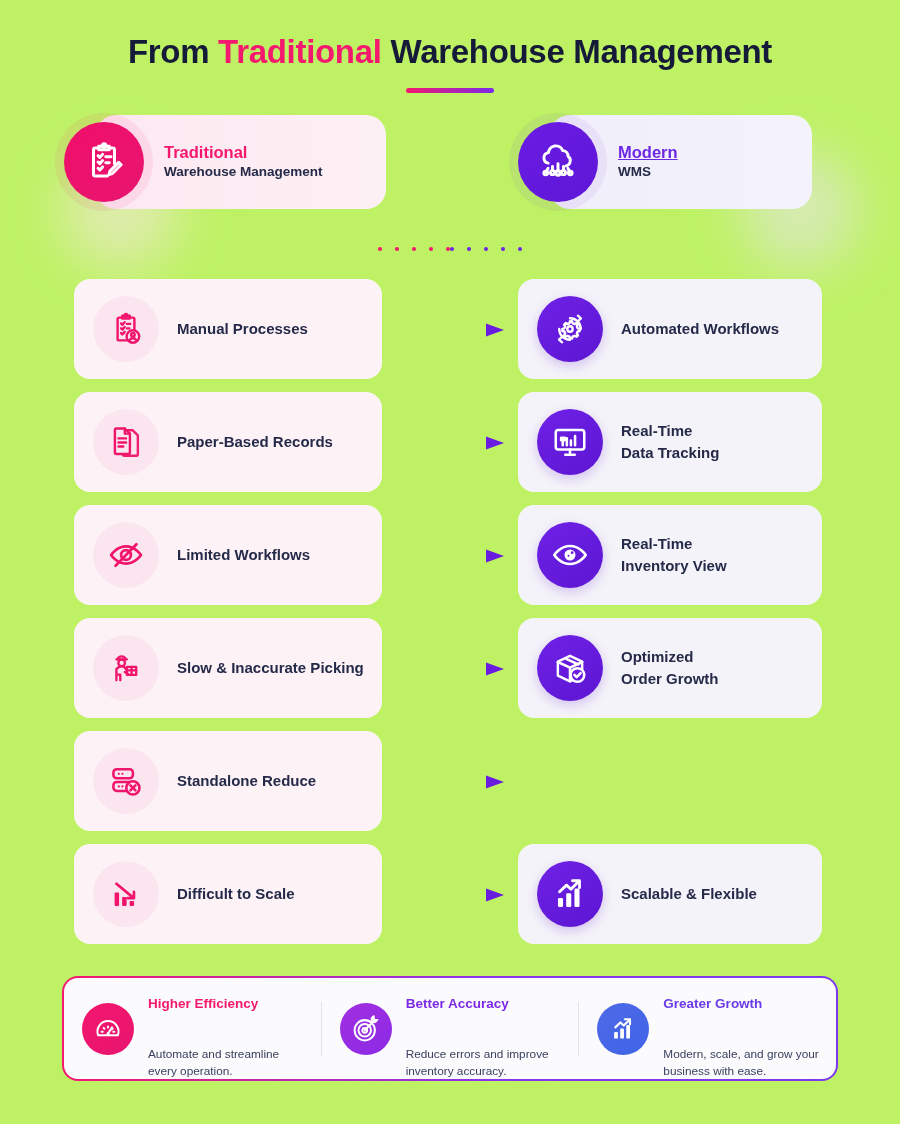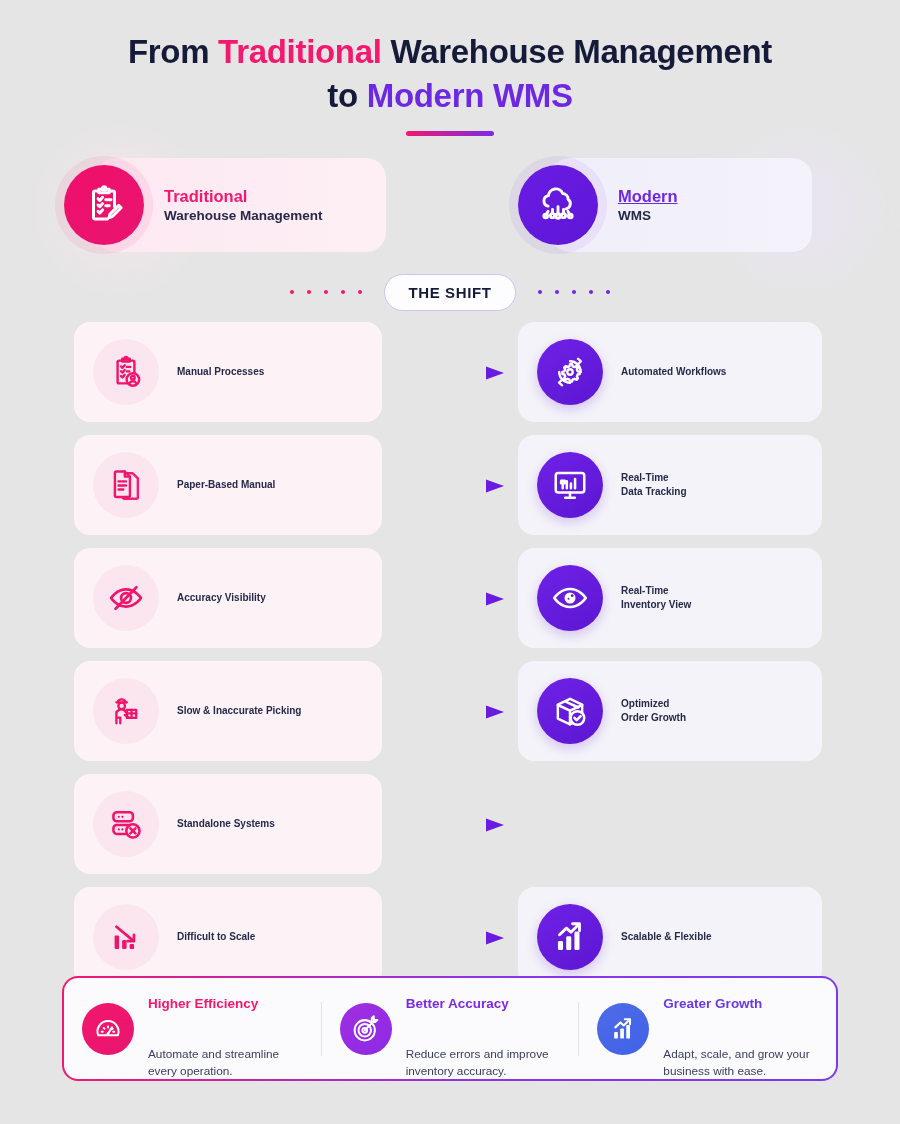--- a/index.html
+++ b/index.html
@@ -2,21 +2,21 @@
 <html><head>
 <meta charset="utf-8">
 <style>
   * { box-sizing: border-box; margin: 0; padding: 0; }
   html, body {
     width: 900px; height: 1124px;
     background: #fbfafc;
     font-family: "Liberation Sans", sans-serif;
     overflow: hidden;
   }
-  .page { position: relative; width: 900px; height: 1124px; background: #e5e5e5; }
+  .page { position: relative; width: 900px; height: 1124px; background: #bef264; }
 
   
   .blob { position: absolute; border-radius: 50%; filter: blur(26px); opacity: .5; pointer-events: none; }
   .blob.pink  { background: #fde6f0; }
   .blob.purple{ background: #ece4fb; }
 
   
   .title-wrap { position: relative; padding-top: 30px; text-align: center; }
   .title {
     font-size: 33px; font-weight: bold; color: #151a38;
@@ -69,21 +69,21 @@
     display: flex; align-items: center;
   }
   .card.left  { left: 74px;  width: 308px; background: #fdf3f7; }
   .card.right { left: 518px; width: 304px; background: #f4f3f9; }
   .ic {
     width: 66px; height: 66px; border-radius: 50%; flex: none;
     margin-left: 19px; display: flex; align-items: center; justify-content: center;
   }
   .ic.left  { background: #fbe6ef; }
   .ic.right { background: linear-gradient(145deg,#6f21e6 0%,#5c16d2 100%); box-shadow: 0 4px 12px rgba(94,23,210,.22); }
-  .lbl { margin-left: 18px; font-size: 10px; font-weight: bold; color: #252a49; line-height: 1.42; }
+  .lbl { margin-left: 18px; font-size: 15px; font-weight: bold; color: #252a49; line-height: 1.42; }
 
   .arrow { position: absolute; left: 392px; top: 43px; width: 116px; height: 16px; }
 
   
   .benefits {
     position: absolute; left: 62px; top: 976px; width: 776px; height: 105px;
     border-radius: 16px; padding: 2px;
     background: linear-gradient(90deg,#f4186e 0%,#8b34ec 55%,#7c3aed 100%);
   }
   .benefits-inner {
@@ -108,21 +108,20 @@
 </head>
 <body>
 
 <div class="page">
 
   <div class="blob pink" style="left:60px;  top:150px; width:120px; height:120px;"></div>
   <div class="blob purple" style="left:740px; top:150px; width:120px; height:120px;"></div>
 
   <div class="title-wrap">
     <div class="title"><span>From </span><span class="t-pink">Traditional</span><span> Warehouse Management</span></div>
-    <div class="title"><span>to </span><span class="t-purple">Modern WMS</span></div>
     <div class="title-rule"></div>
   </div>
 
   <div class="head-row">
 
     <div class="head-card trad">
       <div class="head-icon trad">
         <svg width="42" height="42" viewBox="0 0 24 24" fill="none" stroke="#ffffff" stroke-width="1.7" stroke-linecap="round" stroke-linejoin="round">
           <path d="M9 3h6v2H9z"></path>
             <circle cx="12" cy="2.6" r="1"></circle>
@@ -162,21 +161,20 @@
   </div>
 
   <div class="shift-row">
     <div class="dots">
       <span class="dot p"></span>
       <span class="dot p"></span>
       <span class="dot p"></span>
       <span class="dot p"></span>
       <span class="dot p"></span>
     </div>
-    <div class="shift-pill">THE SHIFT</div>
     <div class="dots">
       <span class="dot v"></span>
       <span class="dot v"></span>
       <span class="dot v"></span>
       <span class="dot v"></span>
       <span class="dot v"></span>
     </div>
   </div>
 
   <div class="rows">
@@ -229,21 +227,21 @@
     <div class="row">
       <div class="card left">
         <div class="ic left">
           <svg width="36" height="36" viewBox="0 0 24 24" fill="none" stroke="#f0146c" stroke-width="1.6" stroke-linecap="round" stroke-linejoin="round">
             <path d="M8.5 3h5.6l3.4 3.4V19a1 1 0 0 1-1 1H8.5a1 1 0 0 1-1-1V4a1 1 0 0 1 1-1z" transform="translate(2.4 1.2)" opacity=".95"></path>
             <path d="M5.6 3h5.6L14.6 6.4V19a1 1 0 0 1-1 1H5.6a1 1 0 0 1-1-1V4a1 1 0 0 1 1-1z" fill="#fbe6ef"></path>
             <path d="M11.2 3v3.4h3.4"></path>
             <path d="M7 9.6h5M7 12.3h5M7 15h3.2"></path>
           </svg>
         </div>
-        <div class="lbl">Paper-Based Manual</div>
+        <div class="lbl">Paper-Based Records</div>
       </div>
       <svg class="arrow" viewBox="0 0 116 16">
         <line x1="2" y1="8" x2="96" y2="8" stroke="url(#ag)" stroke-width="4.2" stroke-linecap="round"></line>
         <path d="M94 1.5 L112 8 L94 14.5 Z" fill="#6a1be0"></path>
       </svg>
       <div class="card right">
         <div class="ic right">
           <svg width="38" height="38" viewBox="0 0 24 24" fill="none" stroke="#ffffff" stroke-width="1.6" stroke-linecap="round" stroke-linejoin="round">
             <rect x="3" y="4.4" width="18" height="12.4" rx="1.6"></rect>
             <path d="M9 20h6M12 16.8V20"></path>
@@ -258,21 +256,21 @@
 
     <div class="row">
       <div class="card left">
         <div class="ic left">
           <svg width="38" height="38" viewBox="0 0 24 24" fill="none" stroke="#f0146c" stroke-width="1.7" stroke-linecap="round" stroke-linejoin="round">
             <path d="M2.6 12S6 6.6 12 6.6 21.4 12 21.4 12 18 17.4 12 17.4 2.6 12 2.6 12z"></path>
             <circle cx="12" cy="12" r="3.1"></circle>
             <path d="M5.4 18.8 18.6 5.2"></path>
           </svg>
         </div>
-        <div class="lbl">Accuracy Visibility</div>
+        <div class="lbl">Limited Workflows</div>
       </div>
       <svg class="arrow" viewBox="0 0 116 16">
         <line x1="2" y1="8" x2="96" y2="8" stroke="url(#ag)" stroke-width="4.2" stroke-linecap="round"></line>
         <path d="M94 1.5 L112 8 L94 14.5 Z" fill="#6a1be0"></path>
       </svg>
       <div class="card right">
         <div class="ic right">
           <svg width="40" height="40" viewBox="0 0 24 24" fill="none" stroke="#ffffff" stroke-width="1.6" stroke-linecap="round" stroke-linejoin="round">
             <path d="M2.6 12S6 6.6 12 6.6 21.4 12 21.4 12 18 17.4 12 17.4 2.6 12 2.6 12z"></path>
             <circle cx="12" cy="12" r="3.3" fill="#ffffff" stroke="none"></circle>
@@ -327,21 +325,21 @@
             <rect x="3.6" y="4.2" width="13" height="6" rx="2.2"></rect>
             <circle cx="7.2" cy="7.2" r=".75" fill="#f0146c" stroke="none"></circle>
               <circle cx="9.6" cy="7.2" r=".75" fill="#f0146c" stroke="none"></circle>
             <rect x="3.6" y="12.6" width="13" height="6" rx="2.2"></rect>
             <circle cx="7.2" cy="15.6" r=".75" fill="#f0146c" stroke="none"></circle>
               <circle cx="9.6" cy="15.6" r=".75" fill="#f0146c" stroke="none"></circle>
             <circle cx="16.6" cy="16.6" r="4.4" fill="#fbe6ef"></circle>
             <path d="m14.9 14.9 3.4 3.4M18.3 14.9l-3.4 3.4"></path>
           </svg>
         </div>
-        <div class="lbl">Standalone Systems</div>
+        <div class="lbl">Standalone Reduce</div>
       </div>
       <svg class="arrow" viewBox="0 0 116 16">
         <line x1="2" y1="8" x2="96" y2="8" stroke="url(#ag)" stroke-width="4.2" stroke-linecap="round"></line>
         <path d="M94 1.5 L112 8 L94 14.5 Z" fill="#6a1be0"></path>
       </svg>
     </div>
 
     <div class="row">
       <div class="card left">
         <div class="ic left">
@@ -418,20 +416,20 @@
           <svg width="28" height="28" viewBox="0 0 24 24" fill="none" stroke="#ffffff" stroke-width="1.8" stroke-linecap="round" stroke-linejoin="round">
             <rect x="4.4" y="14.6" width="3.2" height="5.6" rx=".8" fill="#ffffff" stroke="none"></rect>
             <rect x="9.6" y="11.6" width="3.2" height="8.6" rx=".8" fill="#ffffff" stroke="none"></rect>
             <rect x="14.8" y="8.6" width="3.2" height="11.6" rx=".8" fill="#ffffff" stroke="none"></rect>
             <path d="M5.4 10.6 9.8 6.4l2.8 2.6 5-5"></path>
             <path d="M13.6 3.6h4.4V8"></path>
           </svg>
         </div>
         <div class="b-txt">
           <div class="b-title c2">Greater Growth</div>
-          <div class="b-desc">Adapt, scale, and grow your business with ease.</div>
+          <div class="b-desc">Modern, scale, and grow your business with ease.</div>
         </div>
       </div>
 
     </div>
   </div>
 
 </div>
 
 </body></html>

